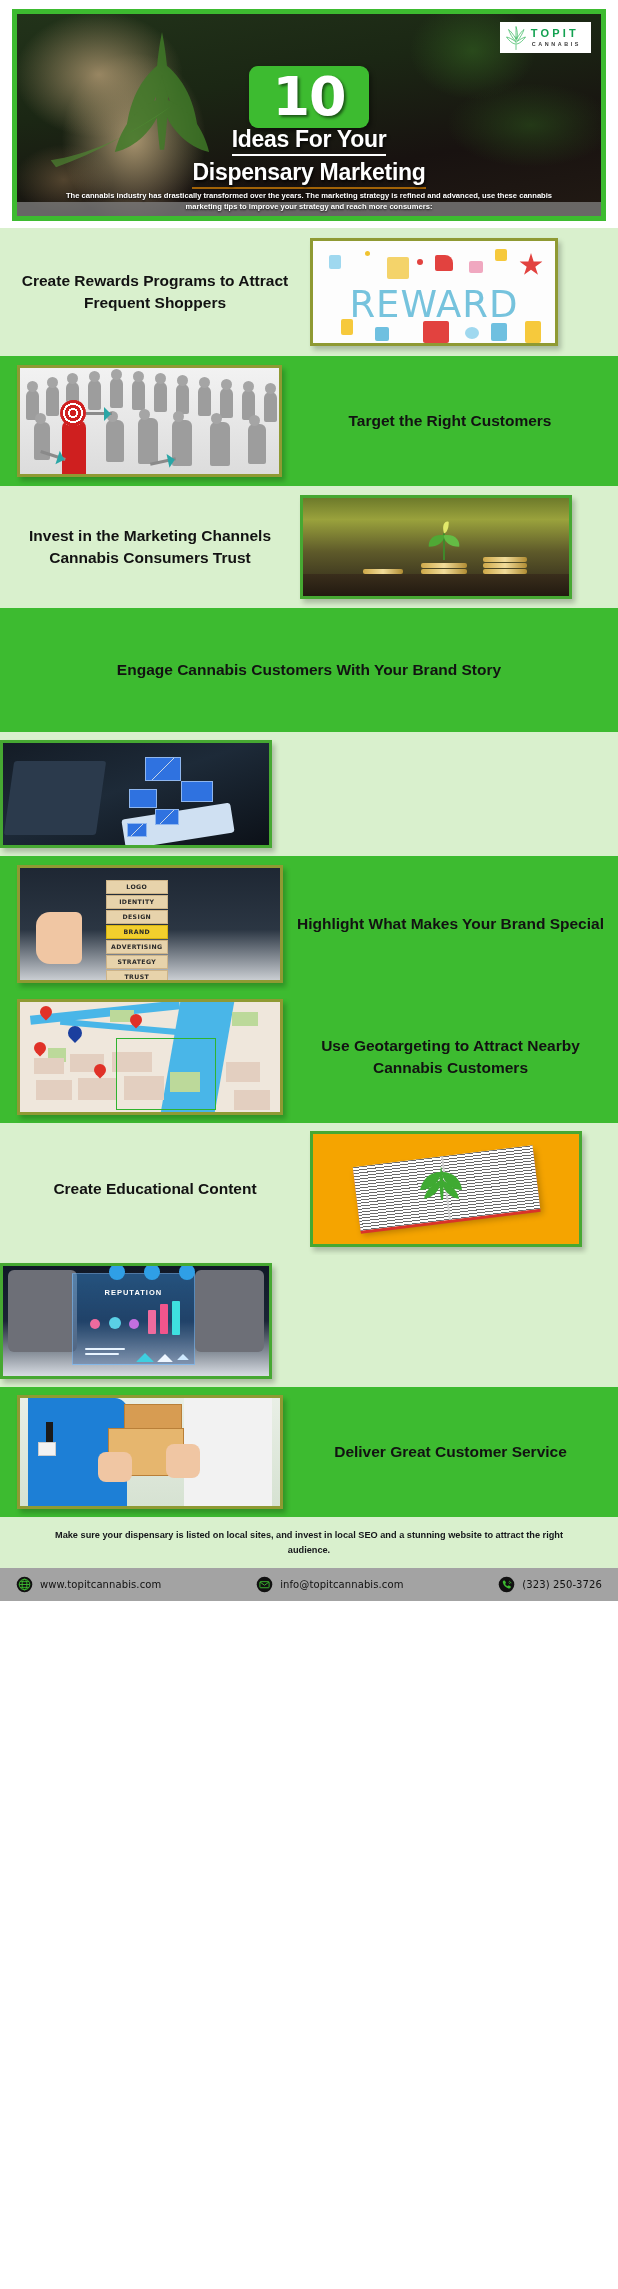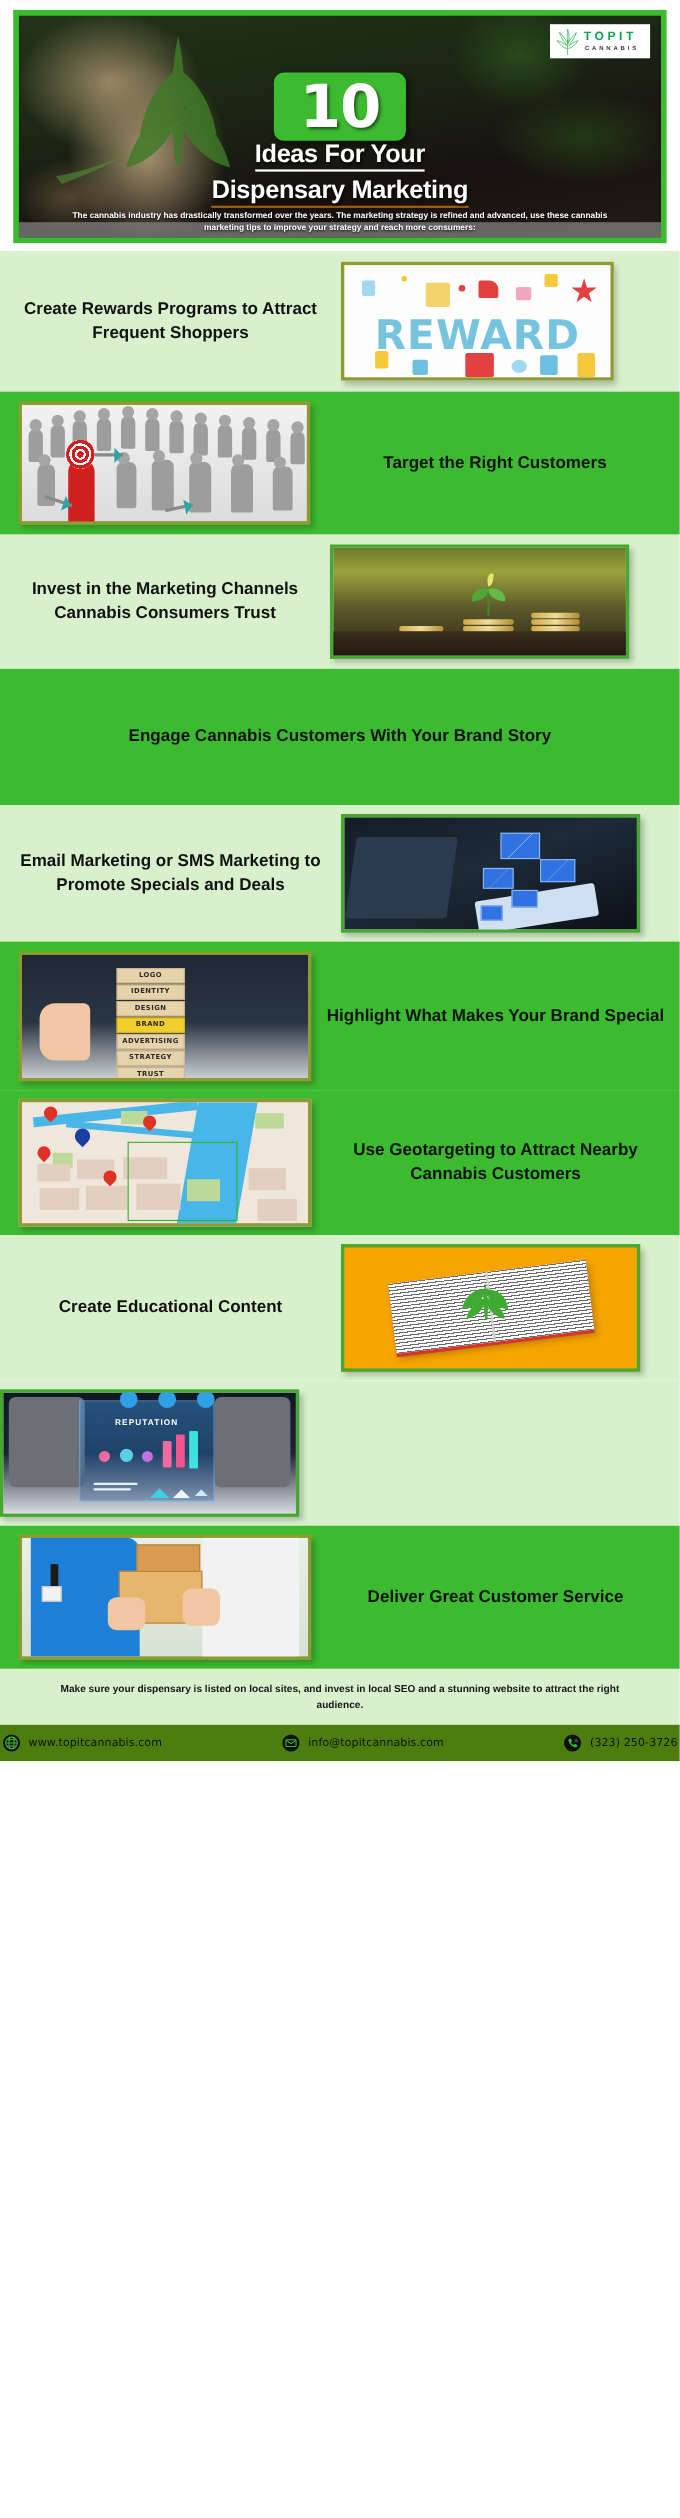--- a/index.html
+++ b/index.html
@@ -92,21 +92,21 @@
     border:3px solid #46a832; background:#fff; overflow:hidden;
     box-shadow:3px 4px 5px rgba(0,0,0,.22); position:relative;
   }
   .media.goldish { border-color:#8f9a33; }
 
   
   .img-reward { background:#fdfdfd; }
   .img-reward .word {
     position:absolute; left:0; right:0; top:41%; text-align:center;
     font-family:"DejaVu Sans", sans-serif;
-    font-size:37px; font-weight:700; color:#76c3dd; letter-spacing:1px;
+    font-size:37px; font-weight:400; color:#76c3dd; letter-spacing:1px;
   }
   .dotbits i { position:absolute; display:block; border-radius:50%; }
 
   .img-target { background:linear-gradient(180deg,#f2f2f2,#dcdcdc); }
   .crowd i {
     position:absolute; width:13px; height:30px; background:#9d9d9d; border-radius:6px 6px 2px 2px;
   }
   .crowd i::before{content:"";position:absolute;left:1px;top:-9px;width:11px;height:11px;border-radius:50%;background:#a5a5a5;}
   .redman{position:absolute;left:42px;top:52px;width:24px;height:56px;background:#cf1f1f;border-radius:8px 8px 3px 3px;}
   .redman::before{content:"";position:absolute;left:2px;top:-20px;width:21px;height:21px;border-radius:50%;background:#cf1f1f;}
@@ -166,22 +166,22 @@
   .box.l{background:#e6b66e;}
   .skin{position:absolute;background:#f0c6a3;border-radius:8px;}
 
   
   .note {
     width:618px; background:#d9f0cd; text-align:center;
     font-size:9.2px; font-weight:700; color:#15161a; line-height:1.6;
     padding:11px 42px;
   }
   .contact {
-    width:618px; background:#4d7c0f; display:flex; align-items:center;
-    justify-content:space-between; padding:8px 2px;
+    width:618px; background:#a3a3a3; display:flex; align-items:center;
+    justify-content:space-between; padding:8px 16px;
   }
   .c-item { display:flex; align-items:center; gap:7px; }
   .c-ico { width:17px; height:17px; flex:none; }
   .c-txt { font-size:10px; font-weight:400; color:#111; letter-spacing:.1px;
            font-family:"DejaVu Sans", sans-serif; }
 </style>
 </head>
 <body>
 
 <div class="page">
@@ -325,21 +325,20 @@
         <div style="position:absolute;left:0;bottom:0;width:100%;height:22px;background:linear-gradient(180deg,#3a2e1c,#221a10)"></div>
       </div>
     </div>
   </div>
 
   <div class="row dark" style="height:124px">
     <div class="txt" style="flex:1">Engage Cannabis Customers With Your Brand Story</div>
   </div>
 
   <div class="row light" style="height:124px">
-    <div class="txt" style="width:310px">Email Marketing or SMS Marketing to Promote Specials and Deals</div>
     <div class="media-wrap">
       <div class="media img-email" style="width:272px;height:108px">
         <div style="position:absolute;left:6px;top:18px;width:92px;height:74px;background:#2b3a4c;transform:skewX(-8deg);border-radius:3px"></div>
         <div style="position:absolute;left:120px;bottom:4px;width:110px;height:30px;background:#cfe0f2;transform:rotate(-9deg);border-radius:3px"></div>
         <div class="env" style="left:142px;top:14px;width:36px;height:24px"></div>
         <div class="env" style="left:178px;top:38px;width:32px;height:21px"></div>
         <div class="env" style="left:126px;top:46px;width:28px;height:19px"></div>
         <div class="env" style="left:152px;top:66px;width:24px;height:16px"></div>
         <div class="env" style="left:124px;top:80px;width:20px;height:14px"></div>
       </div>

